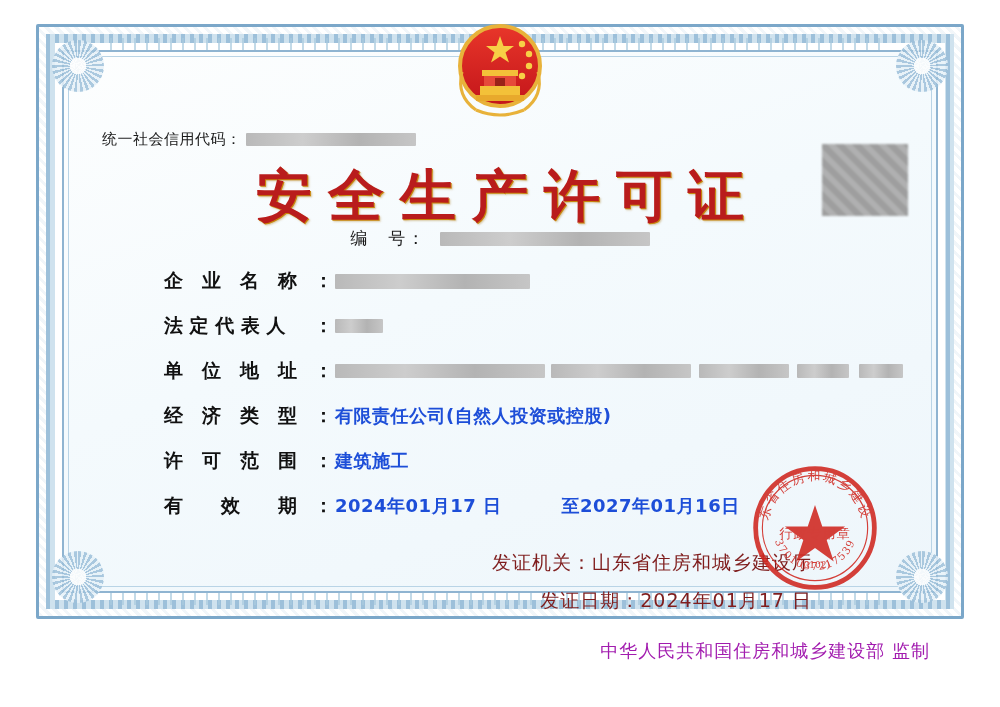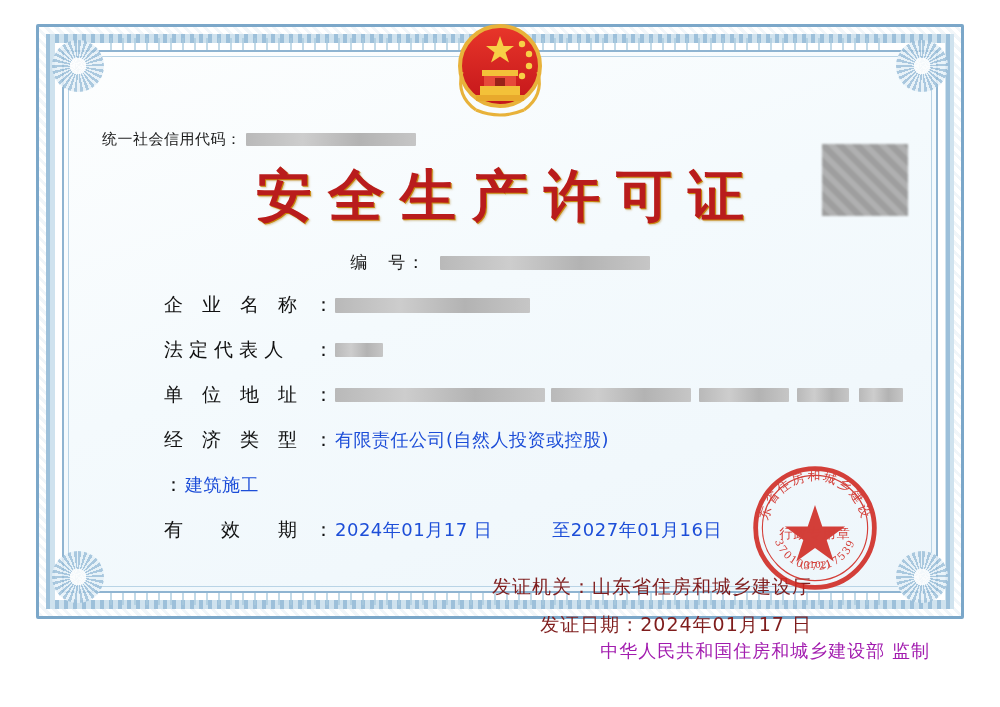--- a/index.html
+++ b/index.html
@@ -145,33 +145,34 @@
     letter-spacing: 16px;
     color: #b91c1c;
     text-shadow:
       1px 1px 0 #c8860c,
       2px 2px 2px rgba(160,110,10,0.35);
     padding-left: 16px;
     line-height: 1.15;
   }
 
   .serial-row {
-    margin-top: 24px;
+    margin-top: 0;
     text-align: center;
     font-size: 17px;
     color: #1a1a1a;
     letter-spacing: 2px;
   }
   .serial-row .redact.serial {
     width: 210px; height: 14px; margin-left: 6px;
   }
 
   .fields {
     margin-top: 18px;
     padding-left: 72px;
+    font-weight: bold;
   }
   .field-row {
     display: flex;
     align-items: center;
     font-size: 19px;
     color: #111;
     margin-bottom: 19px;
     min-height: 24px;
   }
   .field-label {
@@ -322,20 +323,21 @@
         <span class="redact v-addr5"></span>
       </div>
 
       <div class="field-row">
         <span class="field-label">经　济　类　型</span>
         <span class="field-colon">：</span>
         <span class="field-value">有限责任公司(自然人投资或控股)</span>
       </div>
 
       <div class="field-row">
+        <span class="field-label">许　可　范　围</span>
         <span class="field-colon">：</span>
         <span class="field-value">建筑施工</span>
       </div>
 
       <div class="field-row">
         <span class="field-label">有　　效　　期</span>
         <span class="field-colon">：</span>
         <span class="field-value">2024年01月17 日</span>
         <span class="field-value valid-to">至2027年01月16日</span>
       </div>

